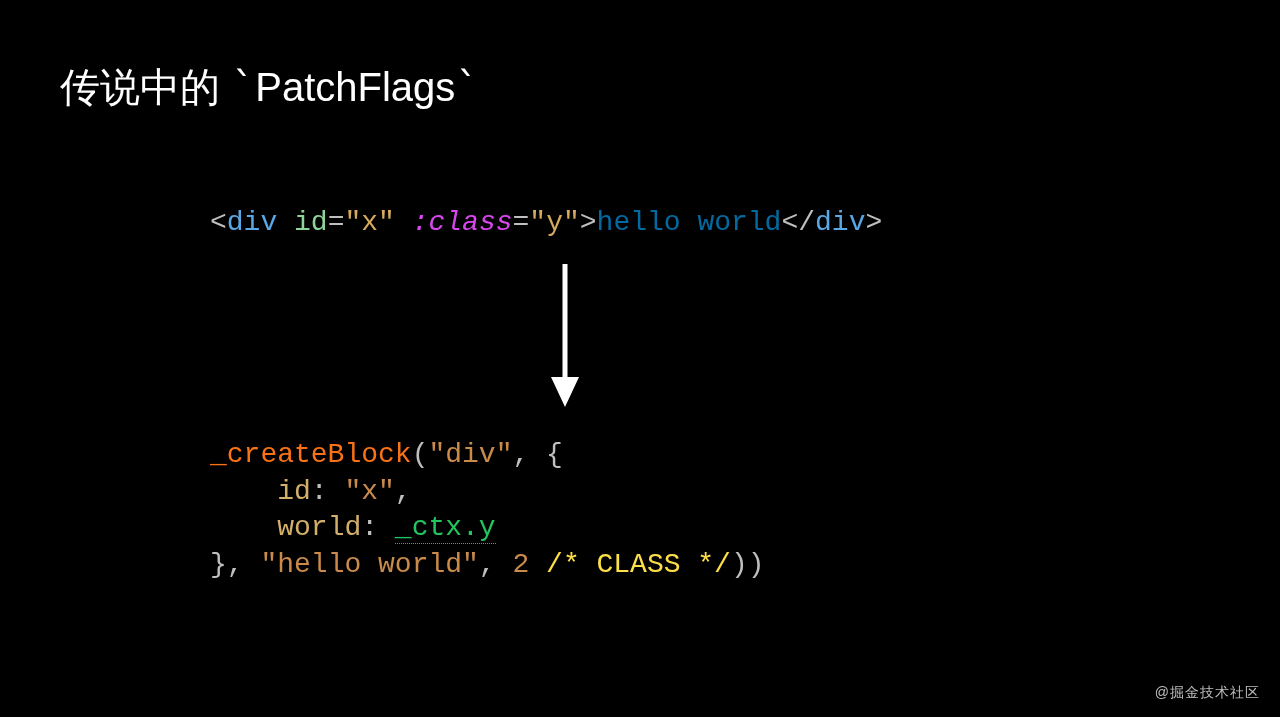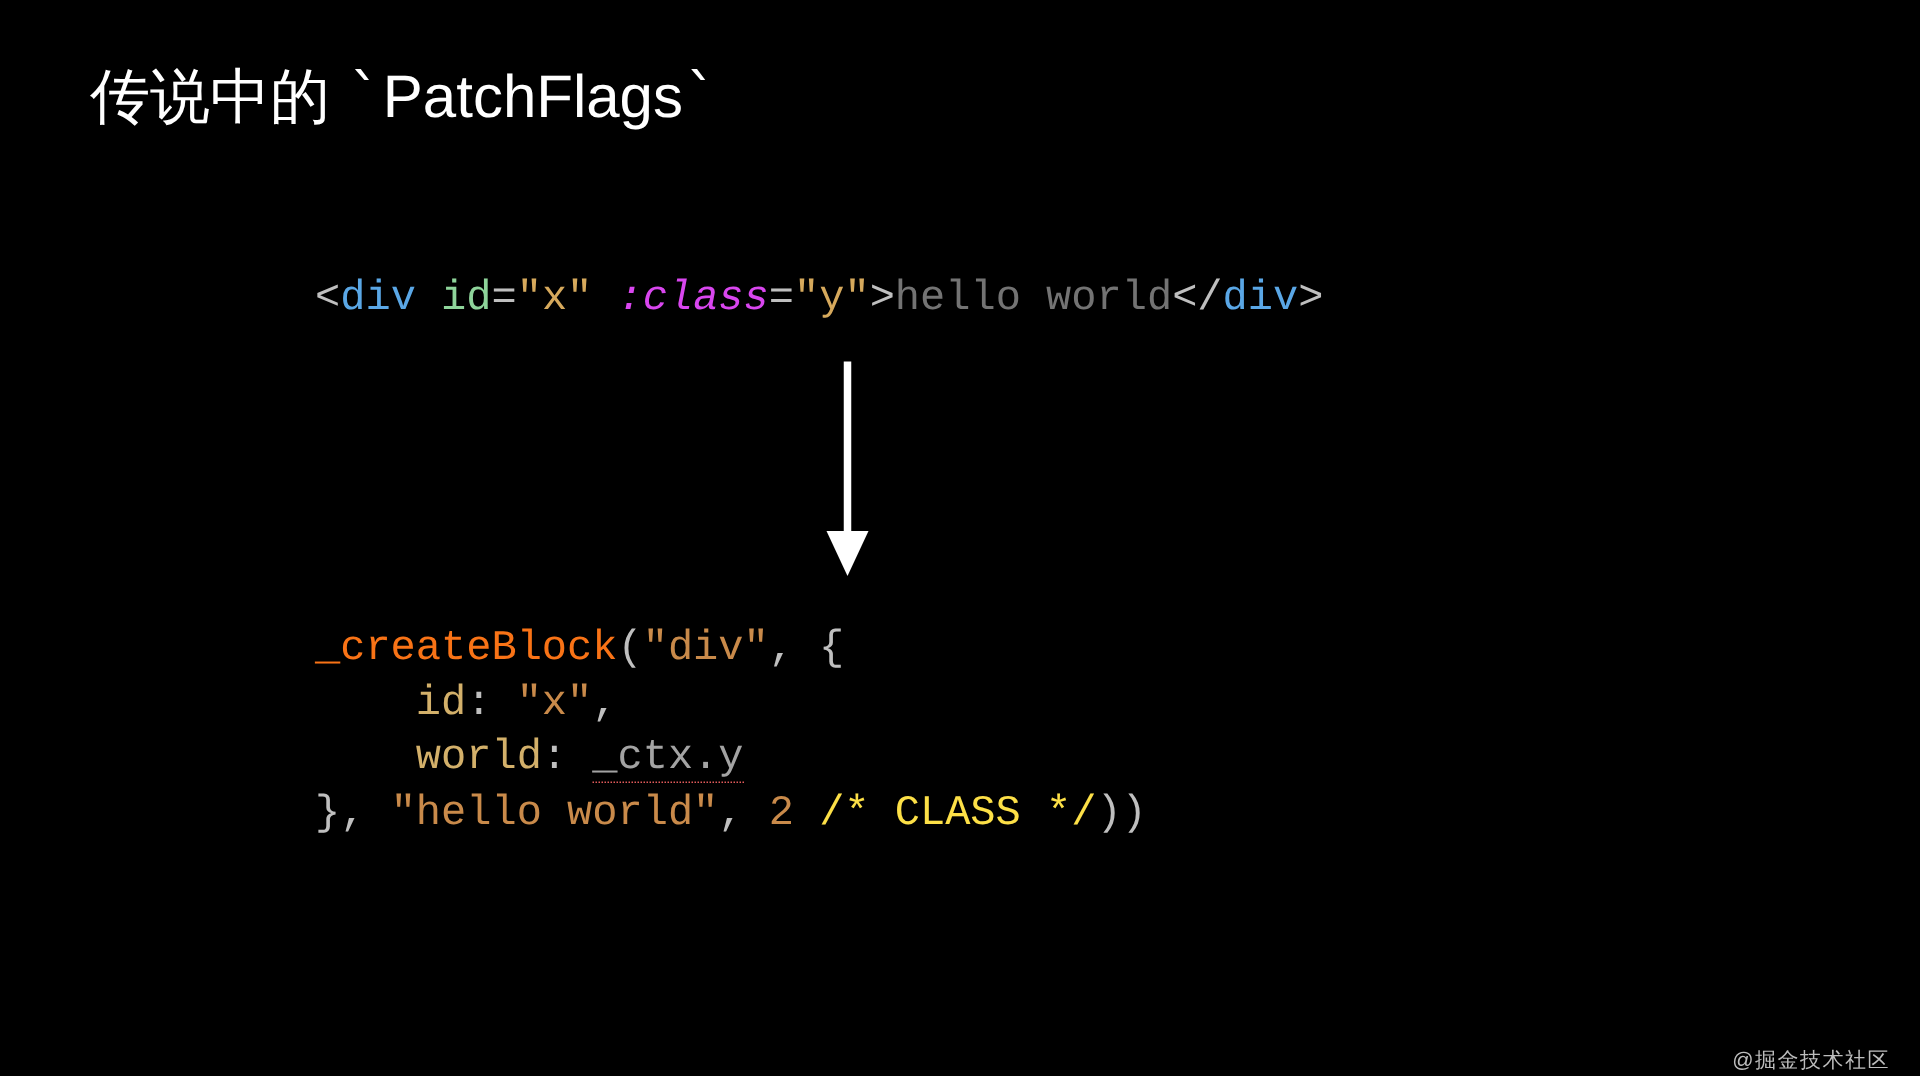--- a/index.html
+++ b/index.html
@@ -5,21 +5,21 @@
   * { margin: 0; padding: 0; box-sizing: border-box; }
   html, body { width: 1280px; height: 717px; background: #000; overflow: hidden; }
   body {
     font-family: -apple-system, "PingFang SC", "Helvetica Neue", Arial, sans-serif;
     color: #fff;
     position: relative;
   }
   .slide {
     width: 1280px;
     height: 717px;
-    padding: 37px 60px 0 60px;
+    padding: 60px 60px 0 60px;
     position: relative;
   }
   .title {
     font-size: 40px;
     font-weight: 500;
     color: #fff;
     margin-bottom: 90px;
   }
   .title .tick { font-family: ui-monospace, Menlo, Consolas, monospace; }
   .content {
@@ -36,32 +36,32 @@
     width: 100%;
     text-align: center;
     margin: 18px 0 24px -150px; 
   }
   .arrow-wrap svg { display: inline-block; }
   .tok-punct  { color: #bfbfbf; }
   .tok-tag    { color: #5aa7e6; font-family: Liberation Mono, monospace; }
   .tok-attr   { color: #8ed49a; }
   .tok-dirattr{ color: #d946ef; font-style: italic; }
   .tok-str    { color: #d6a95c; }  
-  .tok-text   { color: #737373; }
+  .tok-text   { color: #0369a1; }
   .tok-fn     { color: #f97316; }
   .tok-key    { color: #d3b06a; }
   .tok-strlit { color: #c98a4a; }  
   .tok-num    { color: #c98a4a; }
   .tok-comment{ color: #fde047; }
-  .tok-ident  { color: #a3a3a3; text-align: right; }
+  .tok-ident  { color: #22c55e; text-align: right; }
   .underline-red { border-bottom: 1px dotted #e05a5a; }
   .watermark {
     position: absolute;
     right: 20px;
-    bottom: 1px;
+    bottom: 15px;
     font-size: 14px;
     color: #bdbdbd;
     letter-spacing: 1px;
   }
 </style>
 </head>
 <body>
 
 <div class="slide">
 

